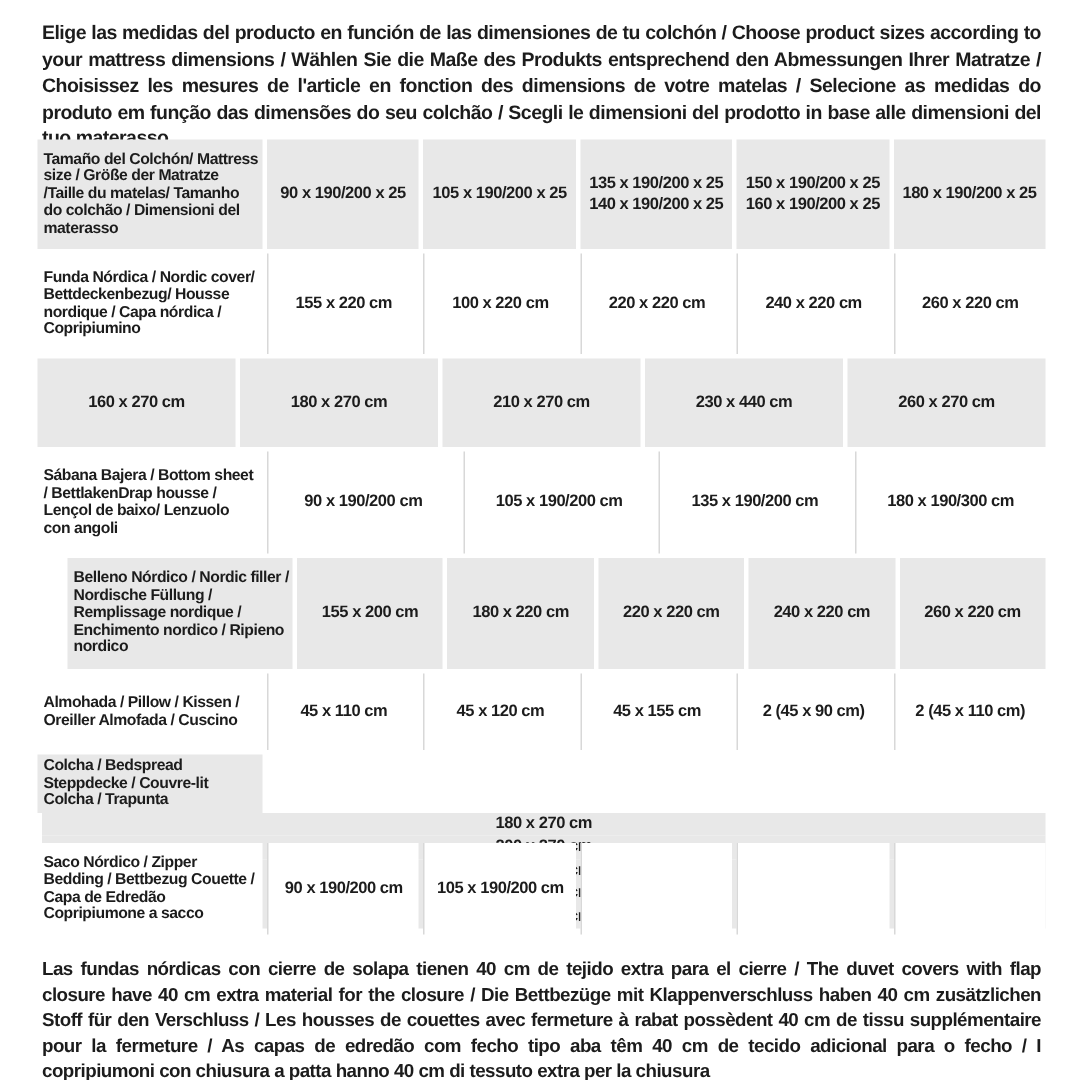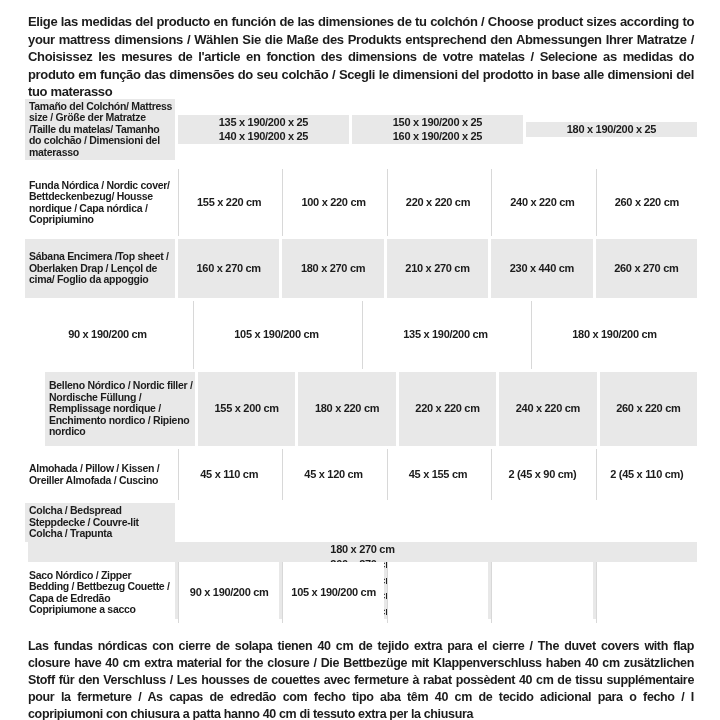--- a/index.html
+++ b/index.html
@@ -35,21 +35,21 @@
     left: 25px;
     right: 23px;
   }
   .row {
     display: flex;
     align-items: stretch;
     margin-bottom: 3px;
   }
   .row:nth-child(odd)  .cell { background: #e8e8e8; }
   .row:nth-child(even) .cell { background: #ffffff; }
-  .row:nth-child(1) { height: 73px; align-items: center; }
+  .row:nth-child(1) { height: 73px; }
   .row:nth-child(2) { height: 67px; }
   .row:nth-child(3) { height: 59px; }
   .row:nth-child(4) { height: 68px; }
   .row:nth-child(5) { height: 74px; padding-left: 20px; }
   .row:nth-child(6) { height: 51px; }
   .row:nth-child(7) { height: 56px; flex-direction: column; }
   .row:nth-child(8) { height: 61px; }
   .cell {
     display: flex;
     flex-direction: column;
@@ -91,51 +91,53 @@
 </style>
 </head>
 <body>
 
 <div class="page">
   <div class="intro">Elige las medidas del producto en función de las dimensiones de tu colchón / Choose product sizes according to your mattress dimensions / Wählen Sie die Maße des Produkts entsprechend den Abmessungen Ihrer Matratze / Choisissez les mesures de l'article en fonction des dimensions de votre matelas / Selecione as medidas do produto em função das dimensões do seu colchão / Scegli le dimensioni del prodotto in base alle dimensioni del tuo materasso</div>
 
   <div class="size-table">
       <div class="row">
         <div class="cell label-cell">Tamaño del Colchón/ Mattress size / Größe der Matratze /Taille du matelas/ Tamanho do colchão / Dimensioni del materasso</div>
+        <div class="cell value-cell">90 x 190/200 x 25</div>
+        <div class="cell value-cell">105 x 190/200 x 25</div>
         <div class="cell value-cell">
           <div>135 x 190/200 x 25</div>
           <div>140 x 190/200 x 25</div>
         </div>
         <div class="cell value-cell">
           <div>150 x 190/200 x 25</div>
           <div>160 x 190/200 x 25</div>
         </div>
         <div class="cell value-cell">180 x 190/200 x 25</div>
       </div>
       <div class="row">
         <div class="cell label-cell">Funda Nórdica /  Nordic cover/ Bettdeckenbezug/ Housse nordique  / Capa nórdica / Copripiumino</div>
         <div class="cell value-cell">155 x 220 cm</div>
         <div class="cell value-cell">100 x 220 cm</div>
         <div class="cell value-cell">220 x 220 cm</div>
         <div class="cell value-cell">240 x 220 cm</div>
         <div class="cell value-cell">260 x 220 cm</div>
       </div>
       <div class="row">
-        <div class="cell label-cell">Sábana Encimera /Top sheet / Oberlaken Drap / Lençol de cima/ Foglio da appoggio</div>
         <div class="cell value-cell">160 x 270 cm</div>
         <div class="cell value-cell">180 x 270 cm</div>
         <div class="cell value-cell">210 x 270 cm</div>
         <div class="cell value-cell">230 x 440 cm</div>
         <div class="cell value-cell">260 x 270 cm</div>
       </div>
       <div class="row">
+        <div class="cell label-cell">Sábana Bajera / Bottom sheet / BettlakenDrap housse / Lençol de baixo/ Lenzuolo con angoli</div>
         <div class="cell value-cell">90 x 190/200 cm</div>
         <div class="cell value-cell">105 x 190/200 cm</div>
         <div class="cell value-cell">135 x 190/200 cm</div>
-        <div class="cell value-cell">180 x 190/200 cm</div>
+        <div class="cell value-cell">180 x 190/300 cm</div>
       </div>
       <div class="row">
         <div class="cell label-cell">Belleno Nórdico / Nordic filler / Nordische Füllung / Remplissage nordique / Enchimento nordico / Ripieno nordico</div>
         <div class="cell value-cell">155 x 200 cm</div>
         <div class="cell value-cell">180 x 220 cm</div>
         <div class="cell value-cell">220 x 220 cm</div>
         <div class="cell value-cell">240 x 220 cm</div>
         <div class="cell value-cell">260 x 220 cm</div>
       </div>
       <div class="row">

